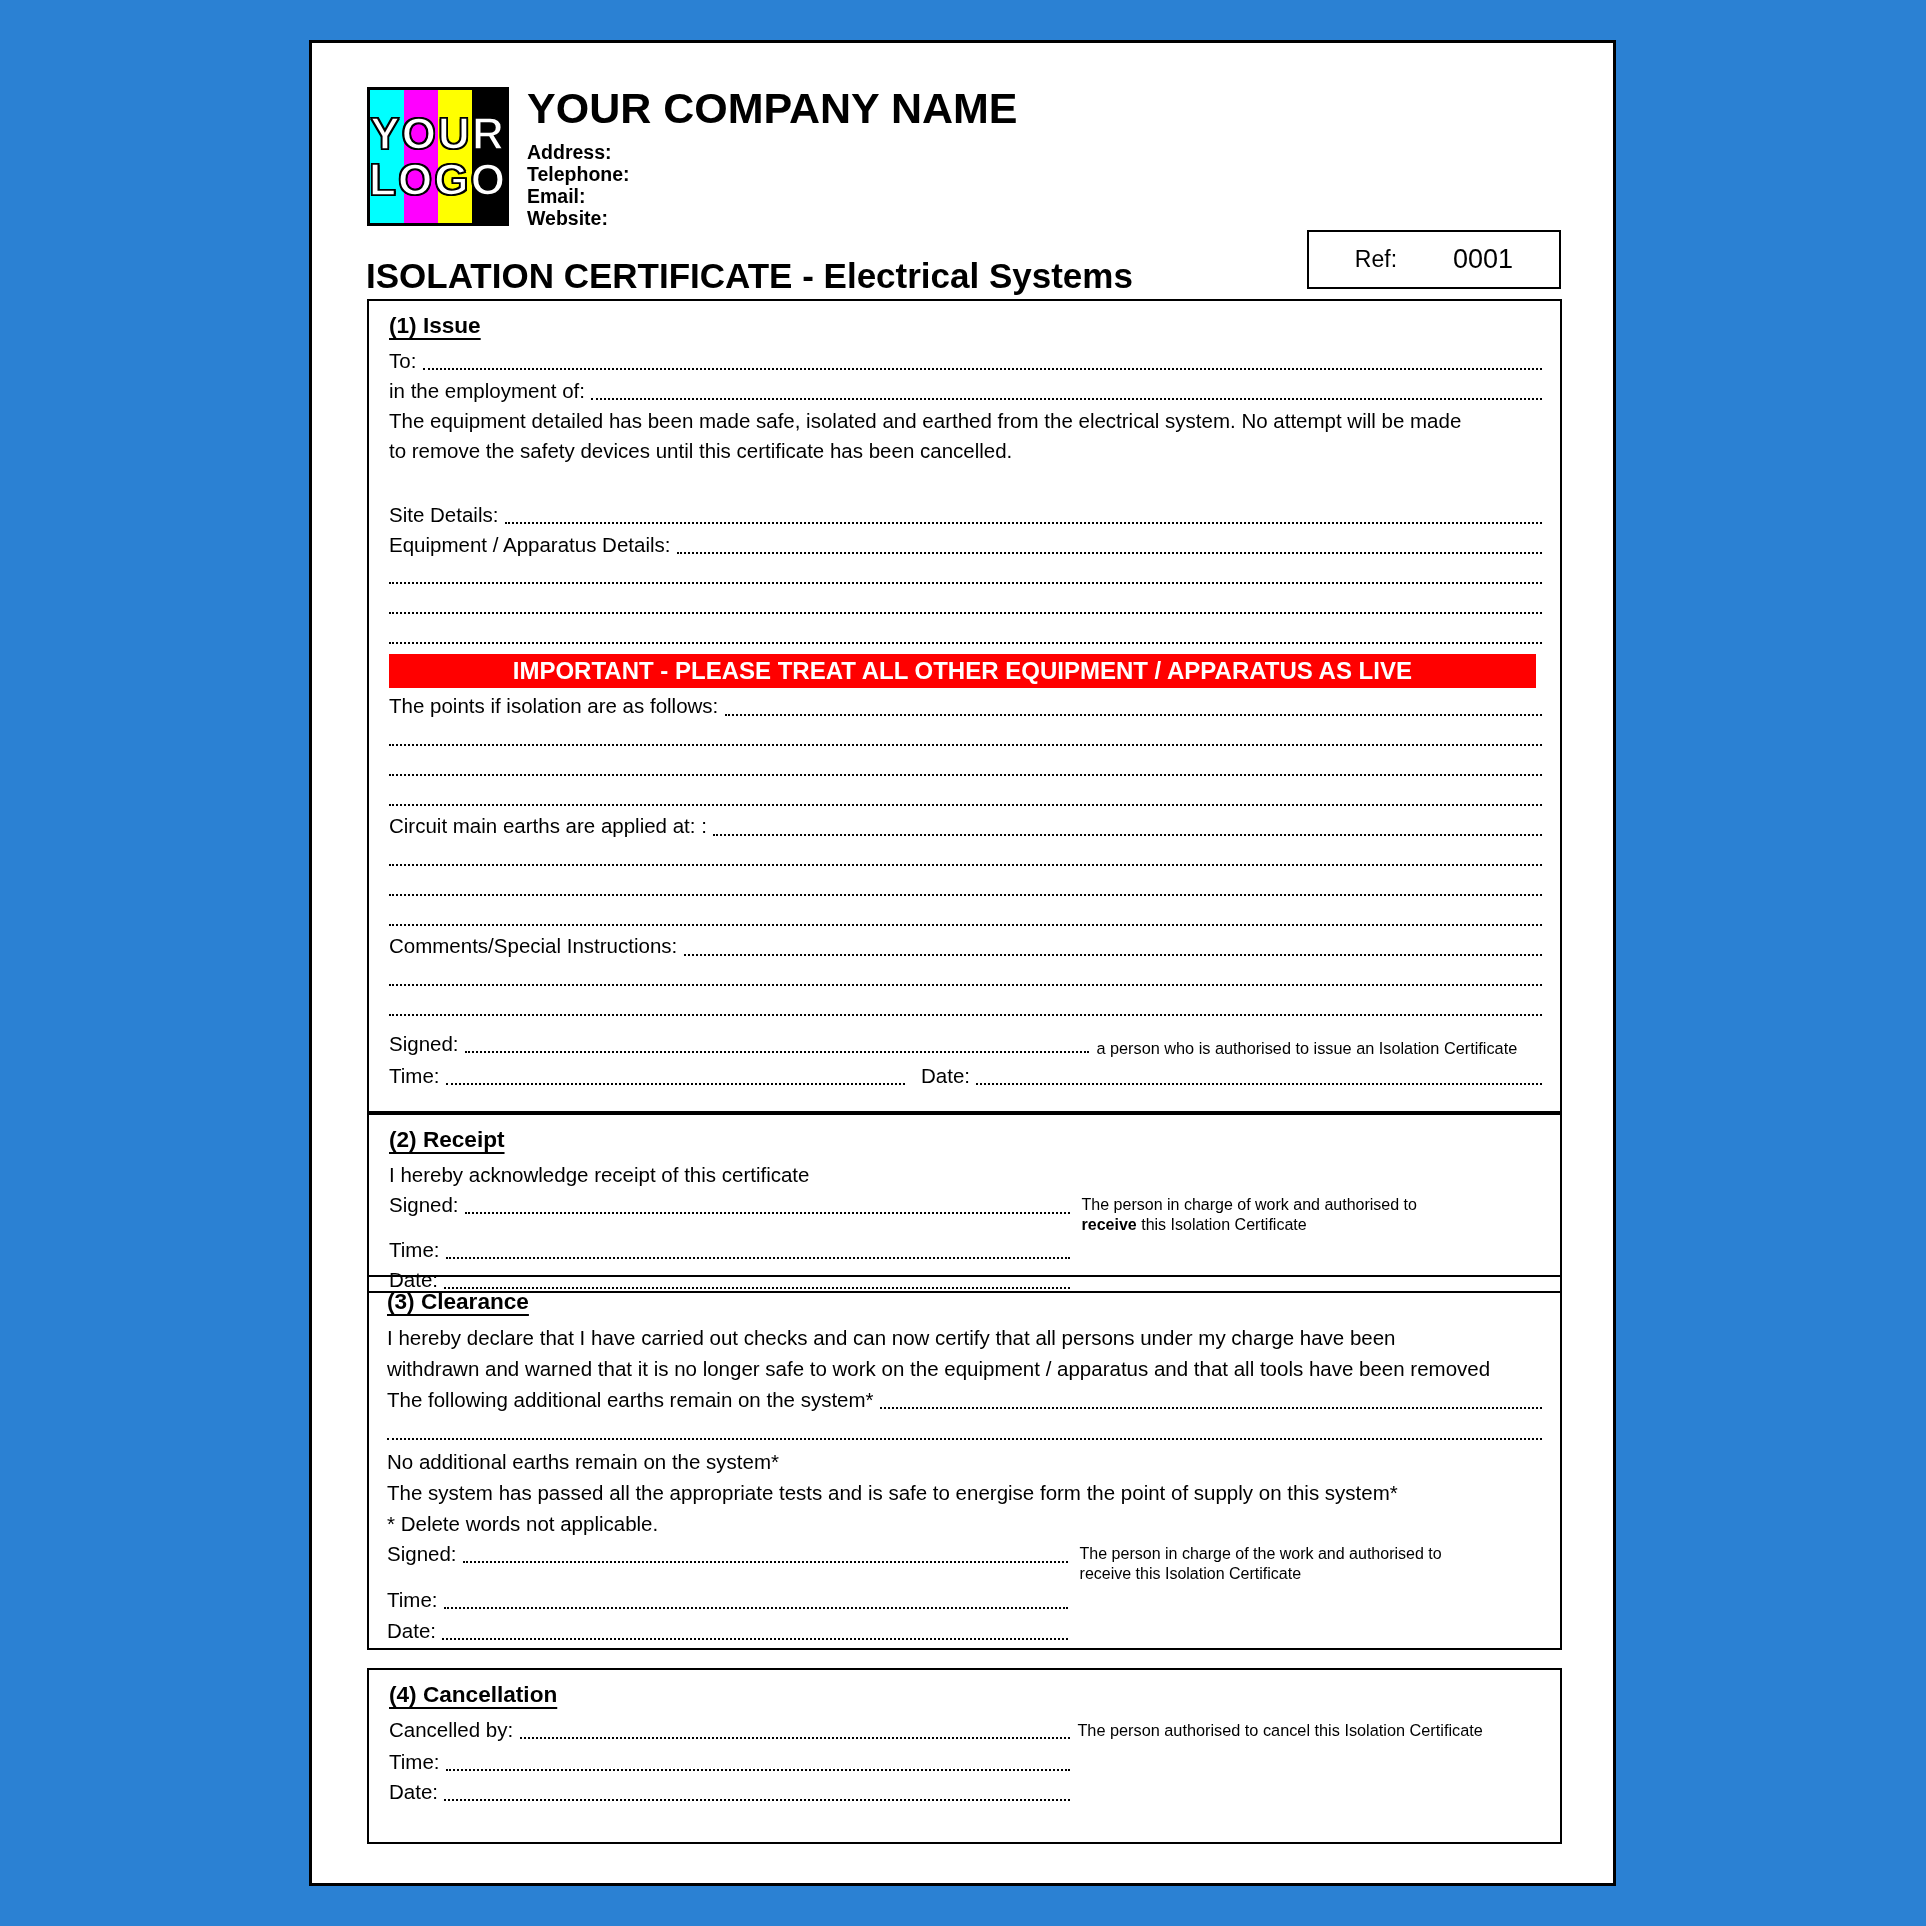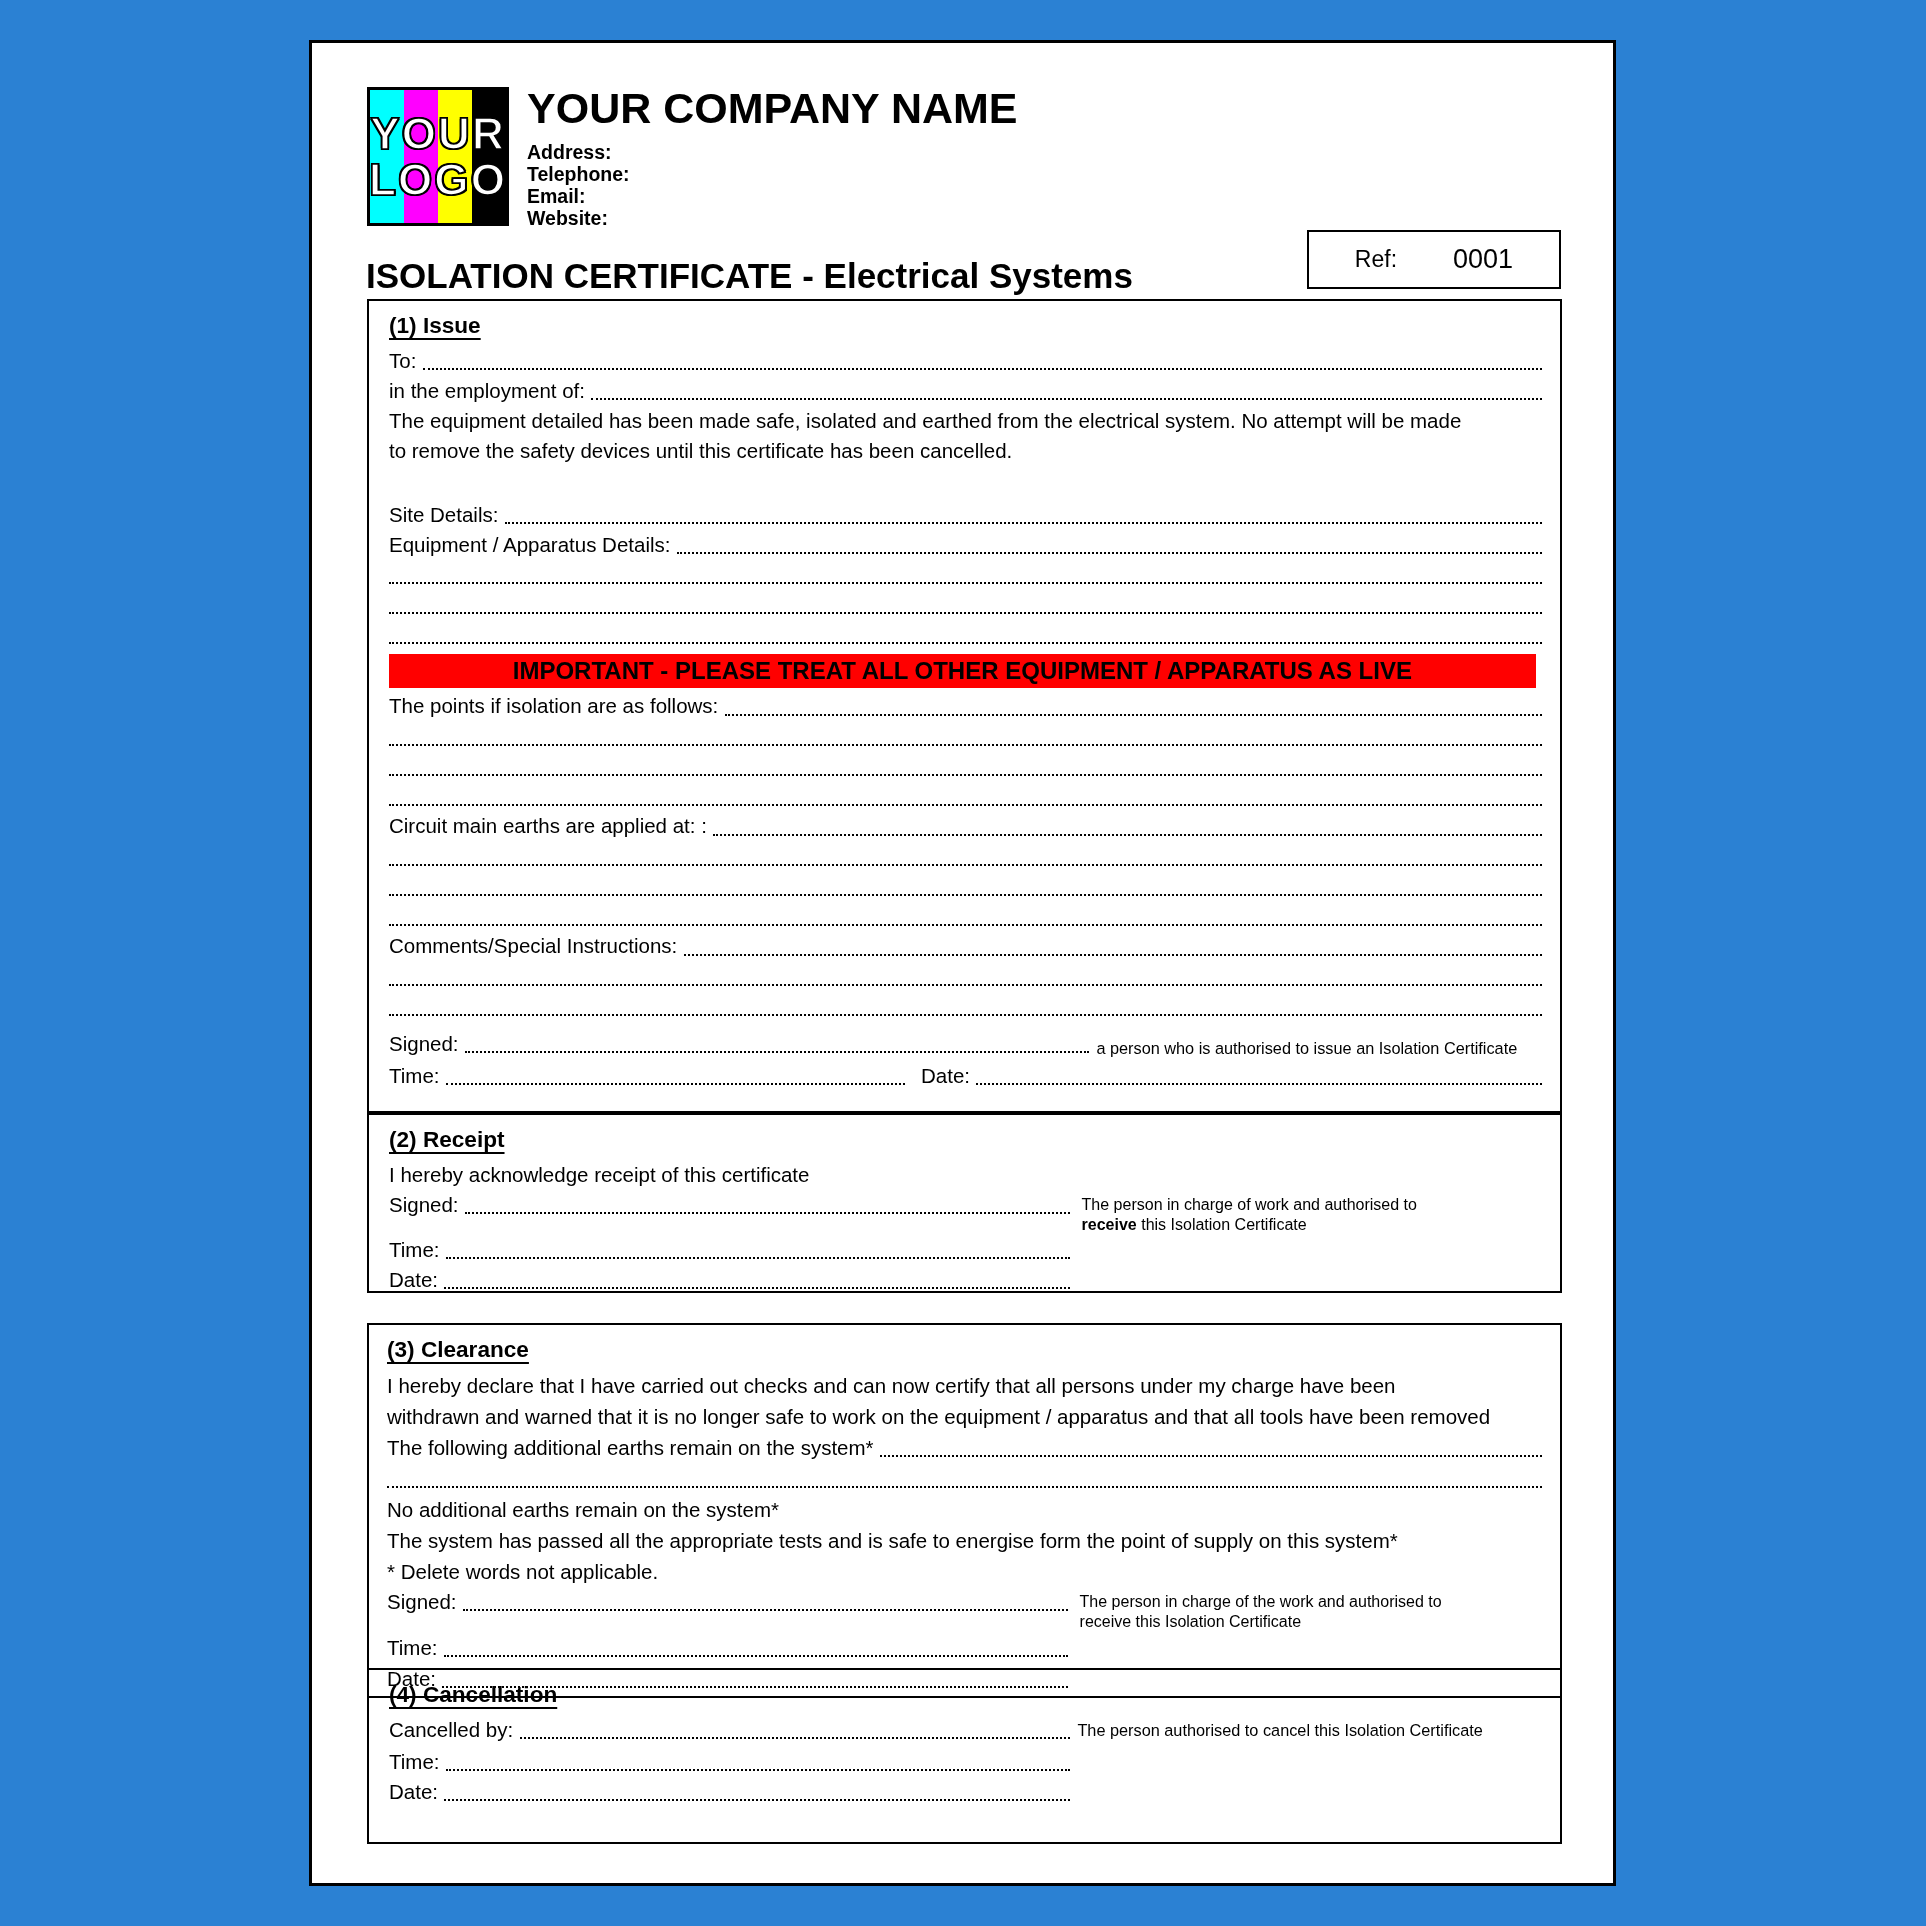--- a/index.html
+++ b/index.html
@@ -42,39 +42,39 @@
   .ref-label{font-size:23px;}
   .ref-value{font-size:27px;margin-left:40px;}
   
   .sec{
     position:absolute;left:55px;width:1195px;
     border:2.6px solid #000;box-sizing:border-box;
     padding:8.4px 18px 0 20px;
   }
   .sec1{top:256px;height:814px;}
   .sec2{top:1070px;height:180px;}
-  .sec3{top:1280px;height:375px;padding-left:18px;}
+  .sec3{top:1232px;height:375px;padding-left:18px;}
   .sec4{top:1625px;height:176px;}
   .h{
     font-size:22.6px;font-weight:bold;margin:3.2px 0 7.4px 0;
     text-decoration:underline;text-decoration-thickness:2.1px;text-underline-offset:4.7px;
     width:max-content;
   }
   .row{display:flex;height:30px;line-height:30px;font-size:20.5px;white-space:nowrap;}
   .row3{height:31px;line-height:31px;}
   .lbl{white-space:nowrap;}
   .lead{
     flex:1;border-bottom:2.1px dotted #000;
     align-self:flex-end;margin:0 0 5.8px 6.3px;min-width:10.5px;
   }
   .dots .lead{margin-left:0;}
   .spacer{height:34px;}
   .banner{
     height:34px;line-height:34px;margin:4.2px 0 3.2px 0;width:calc(100% - 6.3px);
-    background:#FF0000;color:#000000;font-size:24px;font-weight:bold;
+    background:#FF0000;color:#ffffff;font-size:24px;font-weight:bold;
     text-align:center;white-space:nowrap;
   }
   
   .sig{display:flex;min-height:32px;}
   .sig .main{display:flex;width:681px;flex:0 0 auto;height:30px;line-height:30px;font-size:20.5px;}
   .sig1 .main{width:700px;}
   .noteblk{margin-left:11.6px;font-size:16px;line-height:20px;margin-top:5.3px;white-space:nowrap;}
   .note-inline{font-size:16.3px;align-self:flex-end;margin:0 0 3.2px 7.4px;white-space:nowrap;}
   .half{display:flex;width:681px;flex:0 0 auto;}
   

